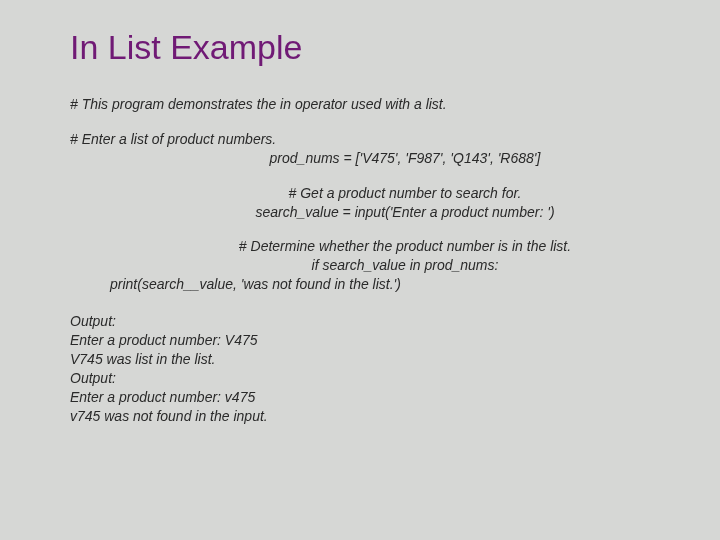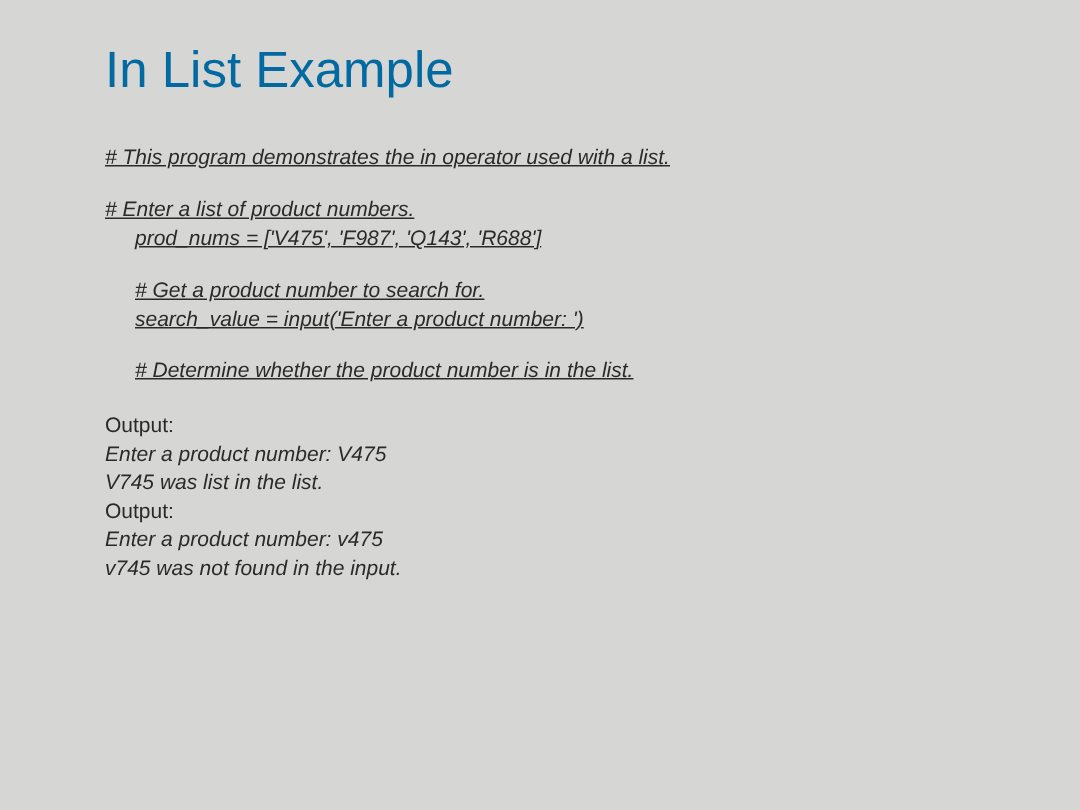--- a/index.html
+++ b/index.html
@@ -15,37 +15,37 @@
   .slide {
     box-sizing: border-box;
     width: 720px;
     height: 540px;
     padding: 28px 0 0 70px;
   }
   .title {
     font-size: 34px;
     font-weight: 400;
     margin: 0 0 28px 0;
-    color: #0369a1;
+    color: #701a75;
   }
   .body {
     font-size: 14px;
     line-height: 1.35;
   }
   .line {
     white-space: pre;
+    font-style: italic;
   }
   .italic {
     font-style: italic;
   }
   .blk {
     margin-bottom: 16px;
-    text-decoration: underline;
   }
-  .ind1 { padding-left: 20px; }
+  .ind1 { padding-left: 20px; text-align: center; }
   .ind2 { padding-left: 40px; }
   .output-block {
     margin-top: 18px;
   }
 </style>
 </head>
 <body>
 
 <div class="slide">
 
@@ -62,20 +62,22 @@
       <div class="line italic ind1">prod_nums = ['V475', 'F987', 'Q143', 'R688']</div>
     </div>
 
     <div class="blk">
       <div class="line italic ind1"># Get a product number to search for.</div>
       <div class="line italic ind1">search_value = input('Enter a product number: ')</div>
     </div>
 
     <div class="blk">
       <div class="line italic ind1"># Determine whether the product number is in the list.</div>
+      <div class="line italic ind1">if search_value in prod_nums:</div>
+      <div class="line italic ind2">print(search__value, 'was not found in the list.')</div>
     </div>
 
     <div class="output-block">
       <div class="line">Output:</div>
       <div class="line italic">Enter a product number: V475</div>
       <div class="line italic">V745 was list in the list.</div>
       <div class="line">Output:</div>
       <div class="line italic">Enter a product number: v475</div>
       <div class="line italic">v745 was not found in the input.</div>
     </div>

